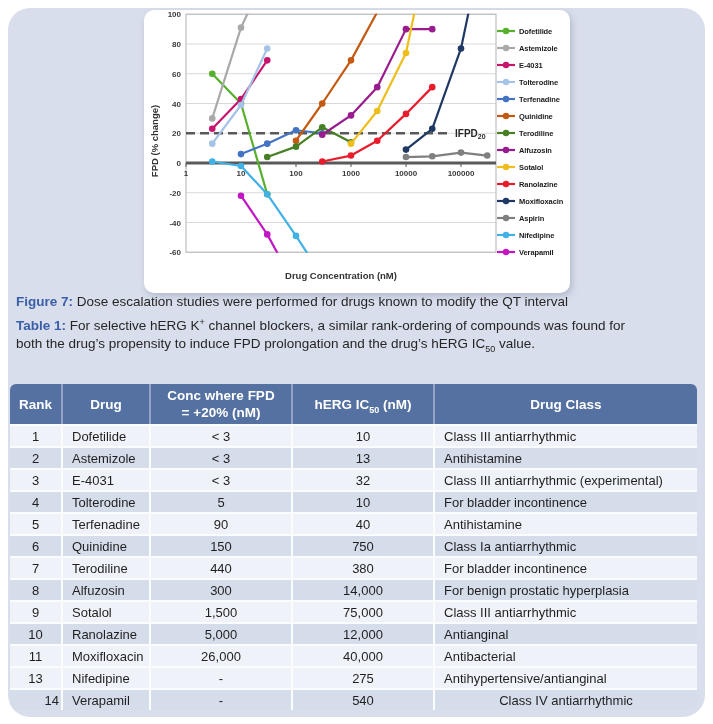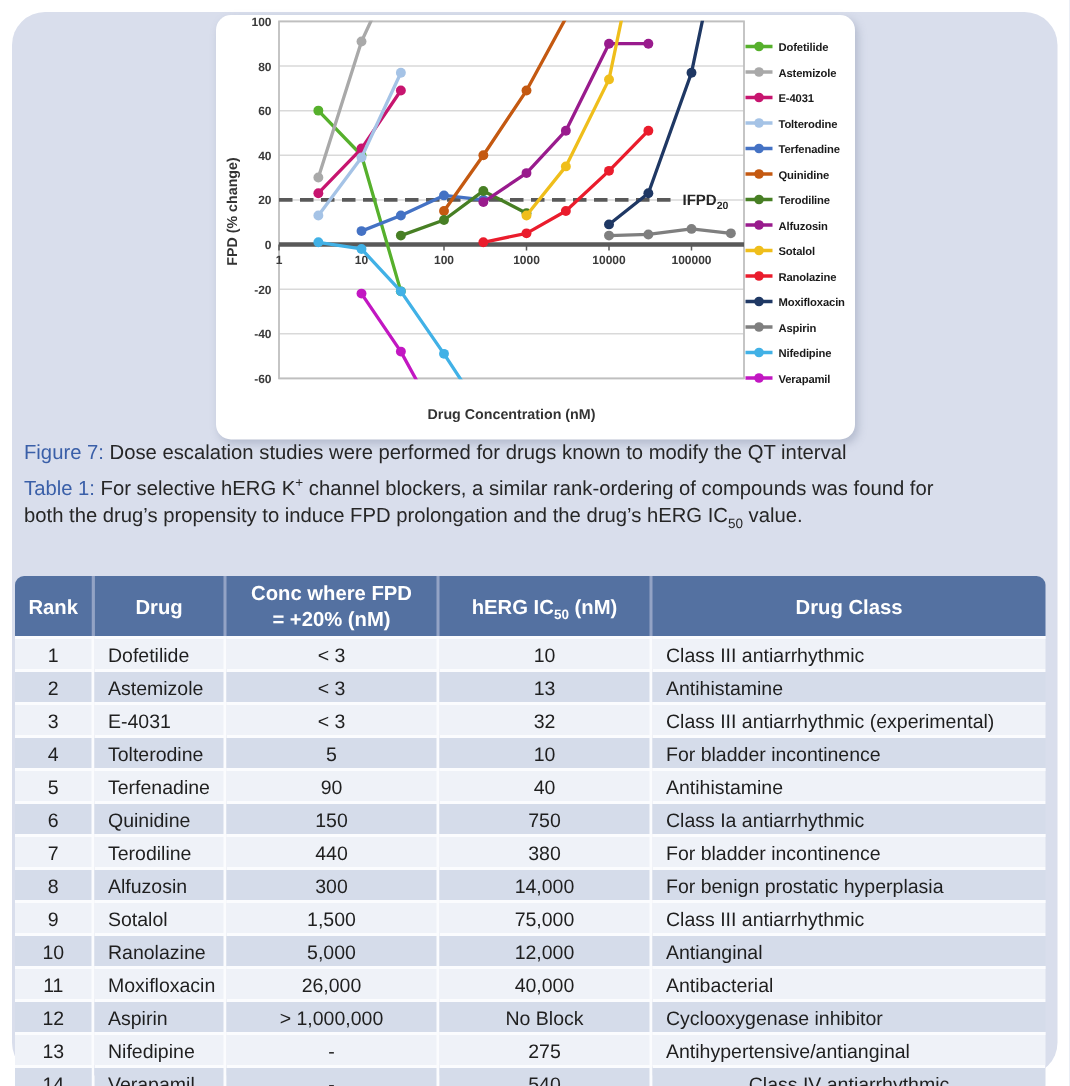--- a/index.html
+++ b/index.html
@@ -11,21 +11,21 @@
     position:absolute;left:8px;top:8px;width:697px;height:709px;
     background:var(--panel-bg,#D9DEEC);border-radius:22px;
   }
   .chart-card{
     position:absolute;left:136px;top:2px;width:426px;height:283px;
     background:var(--card-bg,#FFFFFF);border-radius:10px;
     box-shadow:2px 3px 6px rgba(110,120,150,.35);
   }
   .chart-card svg{display:block;}
   .caption{position:absolute;left:8px;margin:0;font-size:13.5px;color:var(--text,#262626);}
-  .caption .cap-label{color:var(--accent,#3A5FA8);font-weight:normal;}
+  .caption .cap-label{color:var(--accent,#3A5FA8);font-weight:bold;}
   .caption.fig{top:286px;width:672px;white-space:nowrap;}
   .caption.tbl{top:309px;width:624px;line-height:17.5px;}
   .caption sup{font-size:9px;line-height:0;}
   .caption sub{font-size:9px;line-height:0;}
   table.data-table{
     position:absolute;left:2px;top:376px;width:687px;
     border-collapse:separate;border-spacing:0;
     font-size:13px;color:#1F1F1F;table-layout:fixed;
   }
   .data-table th{
@@ -40,21 +40,21 @@
   .data-table td{
     height:20px;padding:0 9px;
     border-top:2px solid #FBFCFE;border-right:2px solid #FBFCFE;
     vertical-align:middle;
   }
   .data-table td:last-child{border-right:0;}
   .data-table tr.odd  td{background:var(--row-odd,#EFF2F8);}
   .data-table tr.even td{background:var(--row-even,#D5DCEA);}
   .data-table td.c{text-align:center;padding:0 2px;}
   .data-table td.l{text-align:left;}
-  .data-table tbody tr:last-child td:first-child{border-bottom-left-radius:9px;}
+  .data-table tbody tr:last-child td:first-child{border-bottom-left-radius:9px;text-align:right;}
   .data-table tbody tr:last-child td:last-child{border-bottom-right-radius:9px;text-align:center;}
 </style>
 </head>
 <body>
 
 <div class="panel">
 
   <div class="chart-card">
     <svg id="chart-svg" width="426" height="283" viewBox="0 0 426 283">
         <defs>
@@ -367,27 +367,20 @@
           <td class="c">12,000</td>
           <td class="l">Antianginal</td>
         </tr>
         <tr class="odd">
           <td class="c">11</td>
           <td class="l">Moxifloxacin</td>
           <td class="c">26,000</td>
           <td class="c">40,000</td>
           <td class="l">Antibacterial</td>
         </tr>
-        <tr class="even">
-          <td class="c">12</td>
-          <td class="l">Aspirin</td>
-          <td class="c">&gt; 1,000,000</td>
-          <td class="c">No Block</td>
-          <td class="l">Cyclooxygenase inhibitor</td>
-        </tr>
         <tr class="odd">
           <td class="c">13</td>
           <td class="l">Nifedipine</td>
           <td class="c">-</td>
           <td class="c">275</td>
           <td class="l">Antihypertensive/antianginal</td>
         </tr>
         <tr class="even">
           <td class="c">14</td>
           <td class="l">Verapamil</td>

